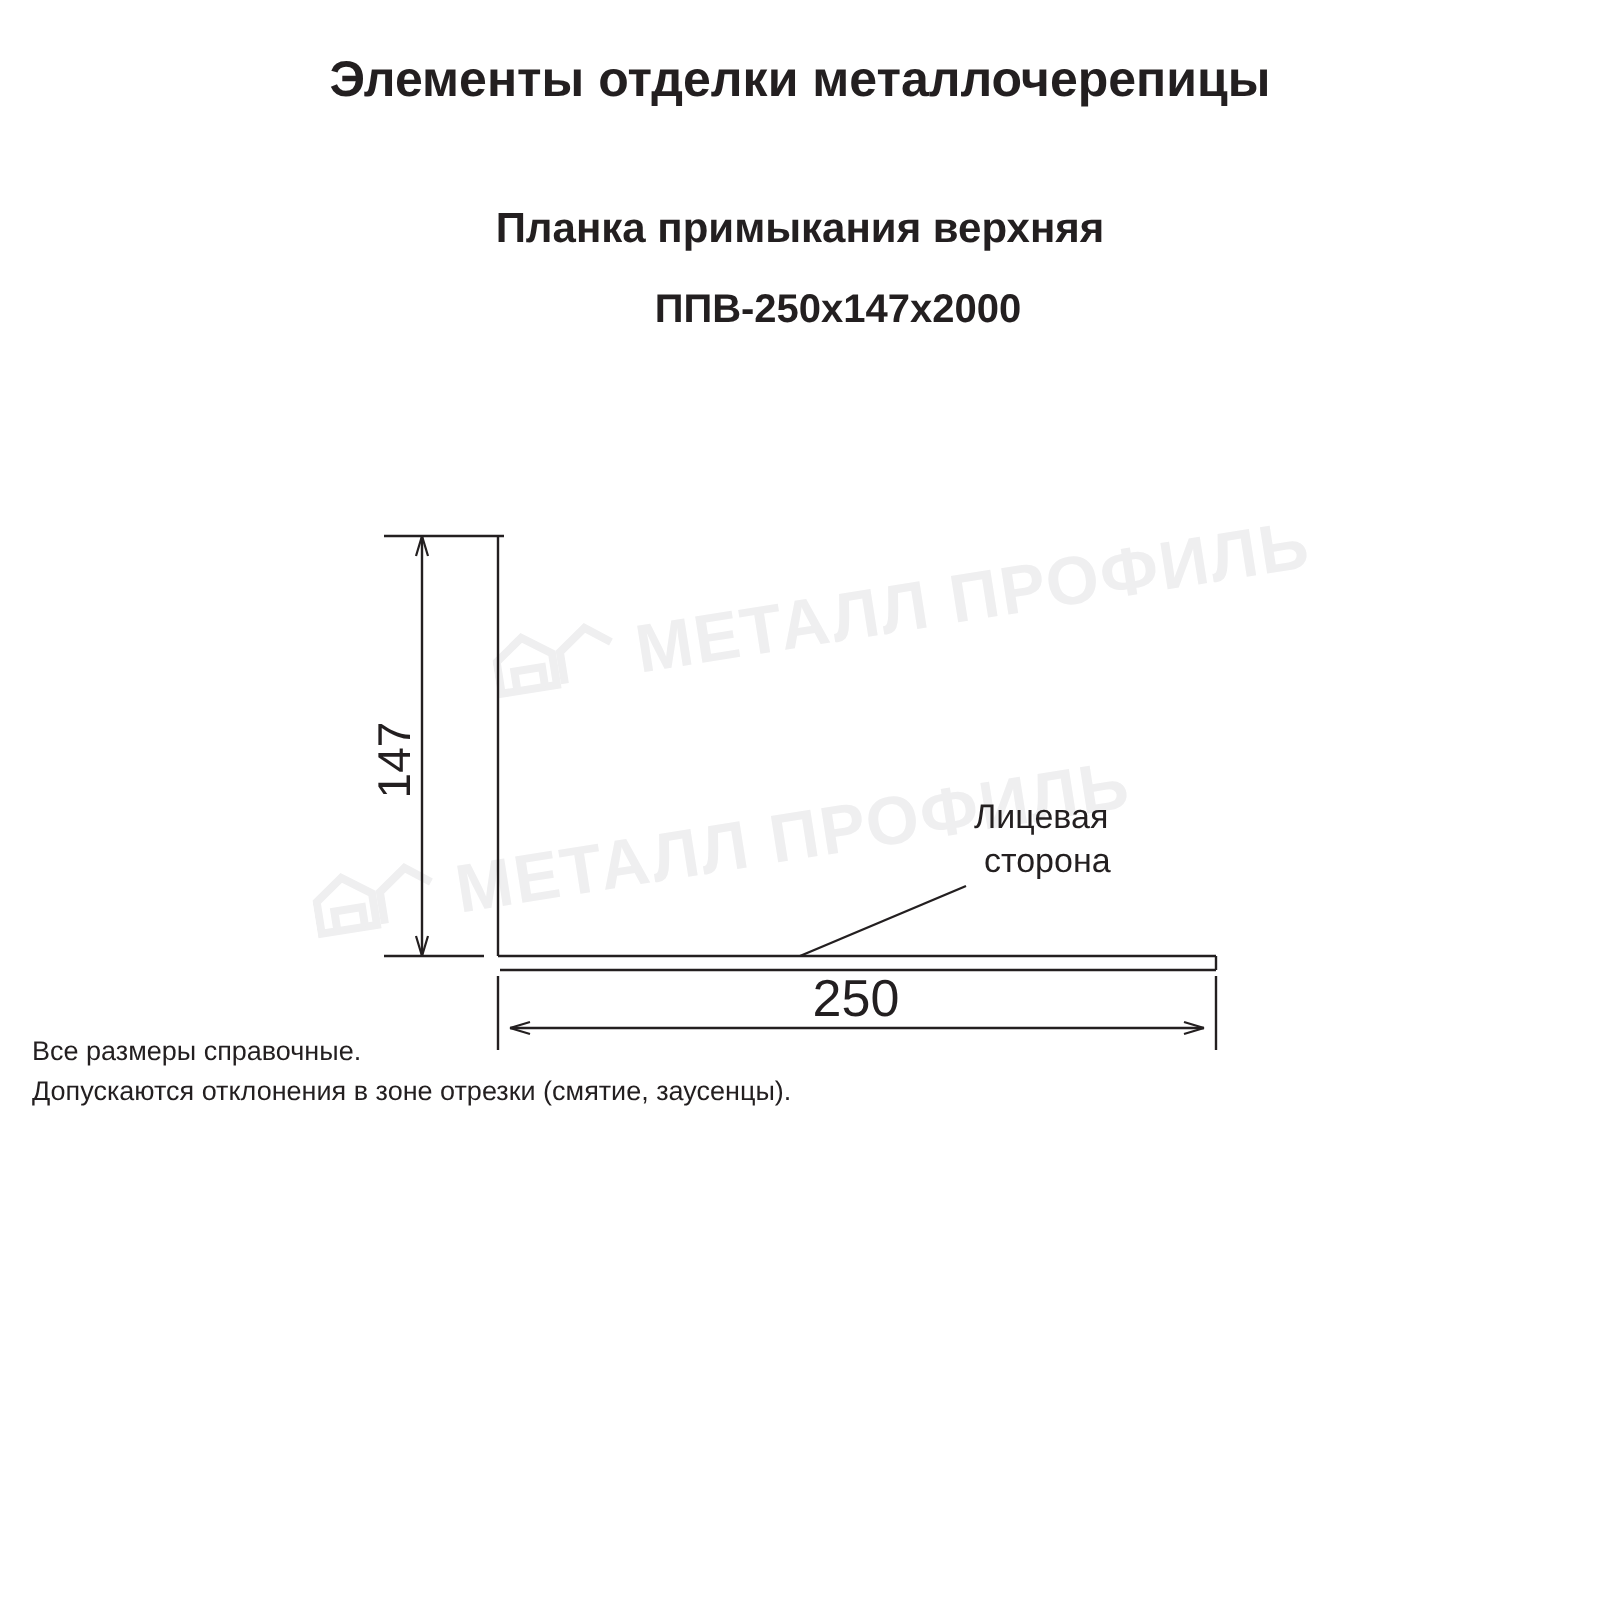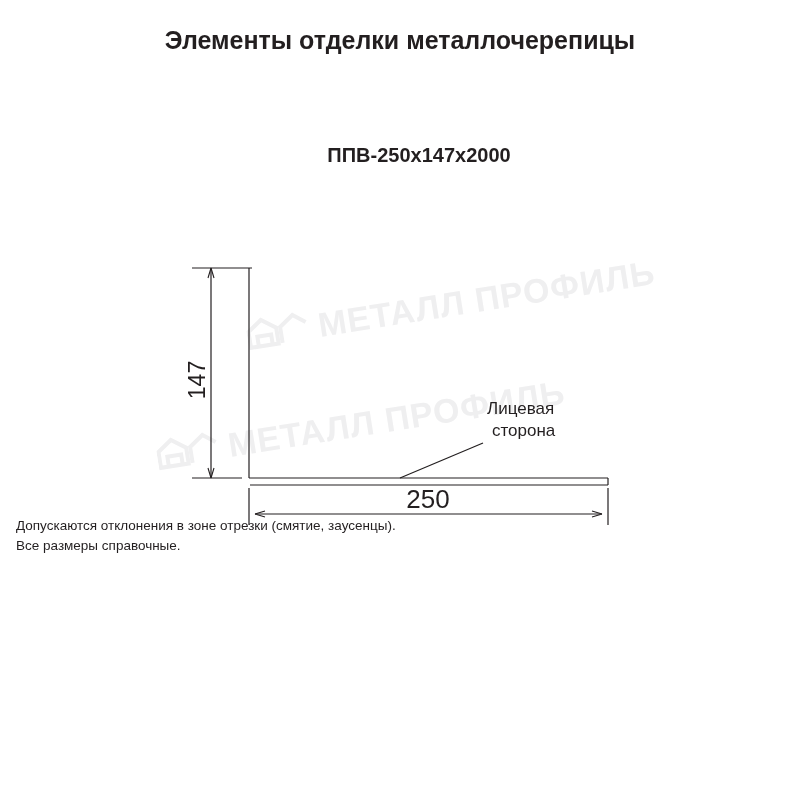--- a/index.html
+++ b/index.html
@@ -96,20 +96,21 @@
     color: #231f20;
   }
   .footer div { white-space: nowrap; }
 </style>
 </head>
 <body>
 
 <div class="page">
 
   <div class="title-main">Элементы отделки металлочерепицы</div>
+  <div class="title-sub">Планка примыкания верхняя</div>
   <div class="title-code">ППВ-250x147x2000</div>
 
   <div class="watermark wm1">
     <span class="wm-icon">
       <svg width="62" height="34" viewBox="0 0 62 34">
         <path d="M2 30 L2 14 L16 4 L30 14 L30 30 Z" fill="none" stroke="#efeff0" stroke-width="4"></path>
         <path d="M34 30 L34 14 L48 4 L60 13" fill="none" stroke="#efeff0" stroke-width="4"></path>
         <path d="M10 30 L10 20 L24 20 L24 30" fill="none" stroke="#efeff0" stroke-width="4"></path>
       </svg>
     </span><span>МЕТАЛЛ ПРОФИЛЬ</span>
@@ -157,17 +158,17 @@
       <text x="205" y="180" transform="rotate(-90 205 180)" text-anchor="middle" font-family="Liberation Sans, sans-serif" font-size="23" fill="#231f20">147</text>
 
       <text x="428" y="308" text-anchor="middle" font-family="Liberation Sans, sans-serif" font-size="26" fill="#231f20">250</text>
 
       <text x="487" y="214" font-family="Liberation Sans, sans-serif" font-size="17" fill="#231f20">Лицевая</text>
       <text x="492" y="236" font-family="Liberation Sans, sans-serif" font-size="17" fill="#231f20">сторона</text>
     </svg>
   </div>
 
   <div class="footer">
+    <div>Все размеры справочные.</div>
     <div>Допускаются отклонения в зоне отрезки (смятие, заусенцы).</div>
-    <div>Все размеры справочные.</div>
   </div>
 
 </div>
 
 </body></html>

